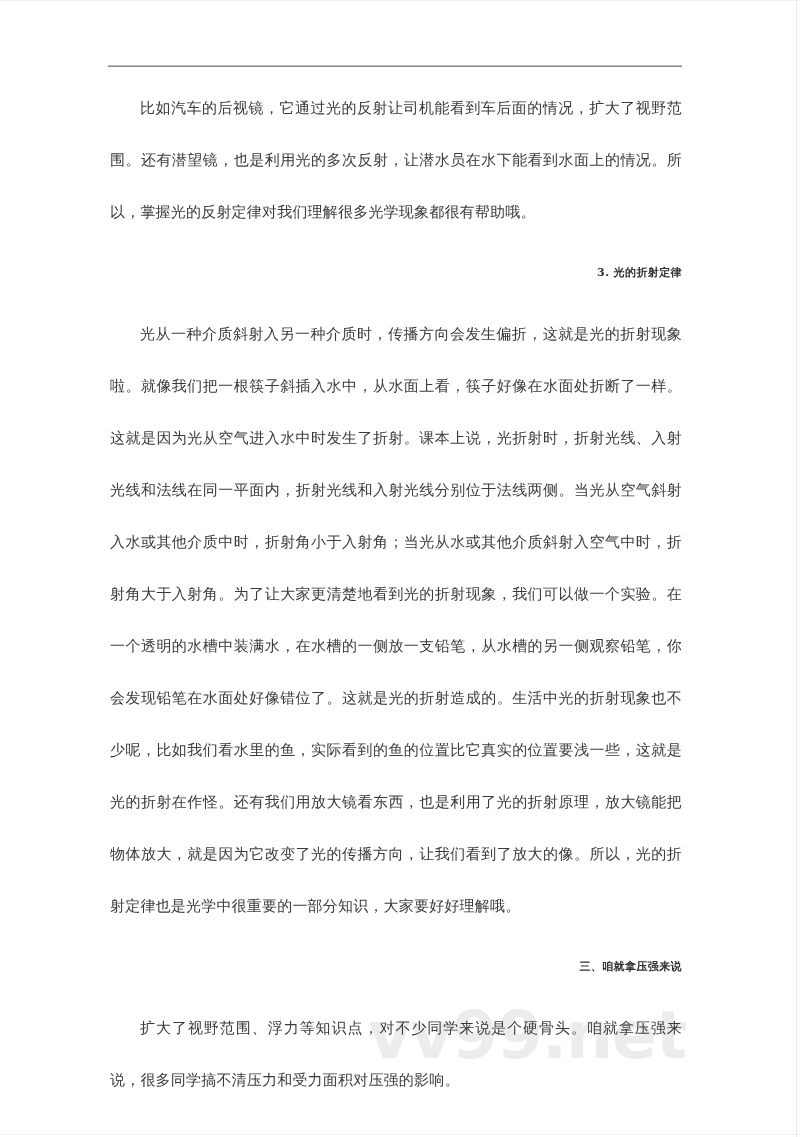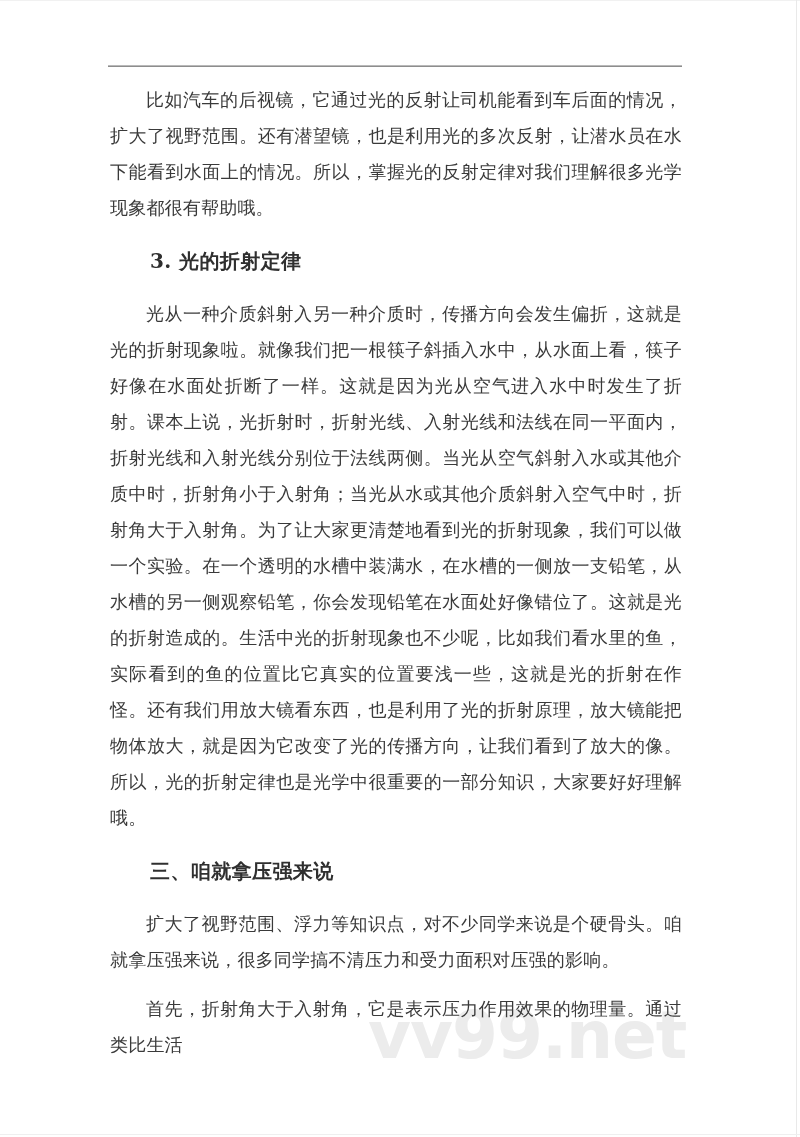--- a/index.html
+++ b/index.html
@@ -77,39 +77,39 @@
   #content {
     position: absolute;
     left: 110px;
     top: 82px;
     width: 572px;
     z-index: 2;
   }
 
   .para {
     margin: 0;
-    font-size: 18px;
-    line-height: 36px;
+    font-size: 15px;
+    line-height: 52px;
     color: #3a3a3a;
     text-align: justify;
     text-justify: inter-character;
     text-indent: 2em;
     letter-spacing: 0.2px;
     font-family: "DejaVu Serif", "Liberation Serif", serif;
   }
 
   .heading {
     margin: 0;
-    font-size: 20px;
+    font-size: 11px;
     line-height: 44px;
     color: #2f2f2f;
     font-weight: bold;
     text-indent: 2em;
     letter-spacing: 0.4px;
-    text-align: left;
+    text-align: right;
     font-family: "DejaVu Serif", "Liberation Serif", serif;
   }
 
   .gap-sm { height: 13px; }
 </style>
 </head>
 <body>
 
 <div id="page">
 

